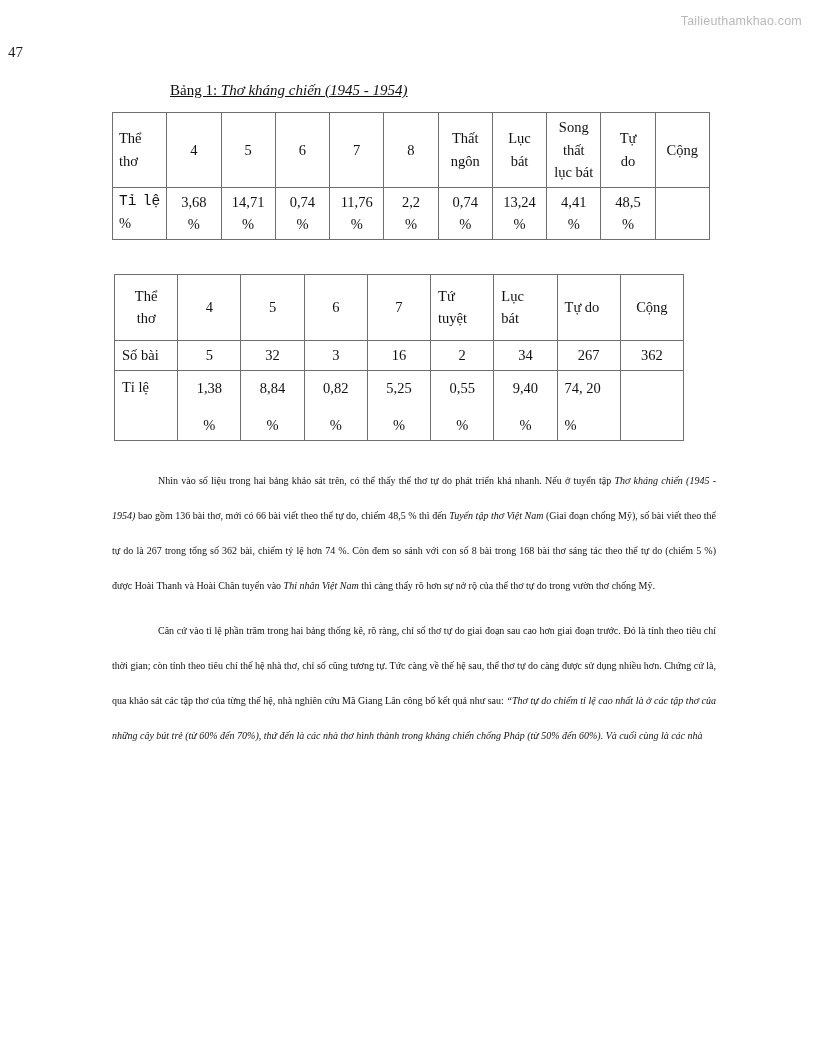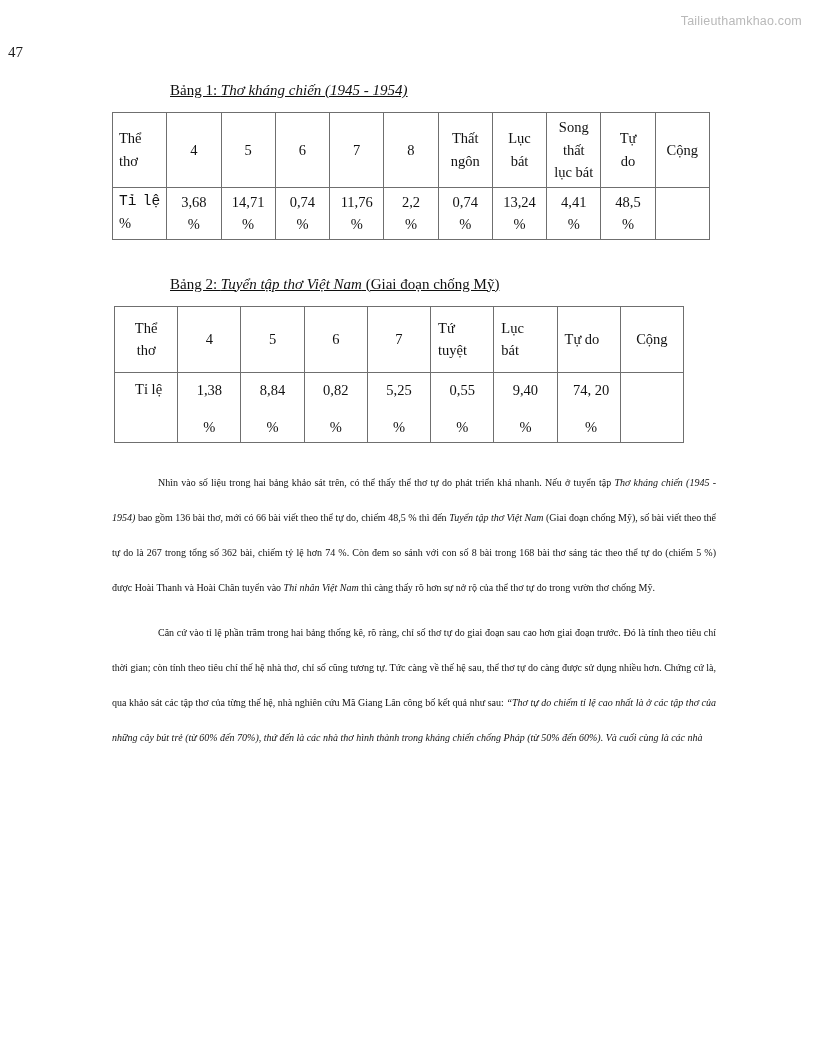--- a/index.html
+++ b/index.html
@@ -98,21 +98,21 @@
   #table-1 .r-head td { height: 62px; }
   #table-1 .r-count td { height: 62px; }
   #table-1 .r-rate  td { height: 44px; }
 
   
   #table-2 { width: 570px; margin: 0 0 0 2px; }
   #table-2 .r-head td { height: 66px; }
   #table-2 .r-count td { height: 30px; }
   #table-2 .r-rate  td { height: 70px; }
   #table-2 td.left { padding-left: 7px; }
-  #table-2 .r-rate td { vertical-align: top; padding-top: 6px; text-align: center; }
+  #table-2 .r-rate td { vertical-align: top; padding-top: 6px; }
   #table-2 .r-rate td .pct { display: block; margin-top: 16px; }
 
   .gap-after-table-1 { height: 34px; }
 
   
   .body-text {
     margin-top: 22px;
     font-size: 10px;
     line-height: 35px;
     text-align: justify;
@@ -234,23 +234,20 @@
               <span class="hdr-stack">48,5</span>
               <span class="hdr-stack">%</span>
             </td>
           <td></td>
         </tr>
       </tbody>
     </table>
 
     <div class="gap-after-table-1"></div>
 
-    <p class="caption">
-      <span>Bảng 2: </span><span class="it">Tuyển tập thơ Việt Nam</span><span> (Giai đoạn chống Mỹ)</span>
-    </p>
 
     <table id="table-2" class="poem-table">
       <tbody>
         <tr class="r-head">
           <td>
             <span class="hdr-stack">Thể</span>
             <span class="hdr-stack">thơ</span>
           </td>
           <td>
               <span class="hdr-stack"></span>
@@ -277,20 +274,31 @@
               <span class="hdr-stack">bát</span>
             </td>
           <td class="left">
               <span class="hdr-stack"></span>
               <span class="hdr-stack">Tự do</span>
             </td>
           <td>
               <span class="hdr-stack">Cộng</span>
               <span class="hdr-stack"></span>
             </td>
+        </tr>
+        <tr class="r-count">
+          <td class="left">Số bài</td>
+          <td>5</td>
+          <td>32</td>
+          <td>3</td>
+          <td>16</td>
+          <td>2</td>
+          <td>34</td>
+          <td>267</td>
+          <td>362</td>
         </tr>
         <tr class="r-rate">
           <td class="left">Tỉ lệ</td>
           <td>
               <span class="hdr-stack">1,38</span>
               <span class="pct">%</span>
             </td>
           <td>
               <span class="hdr-stack">8,84</span>
               <span class="pct">%</span>

